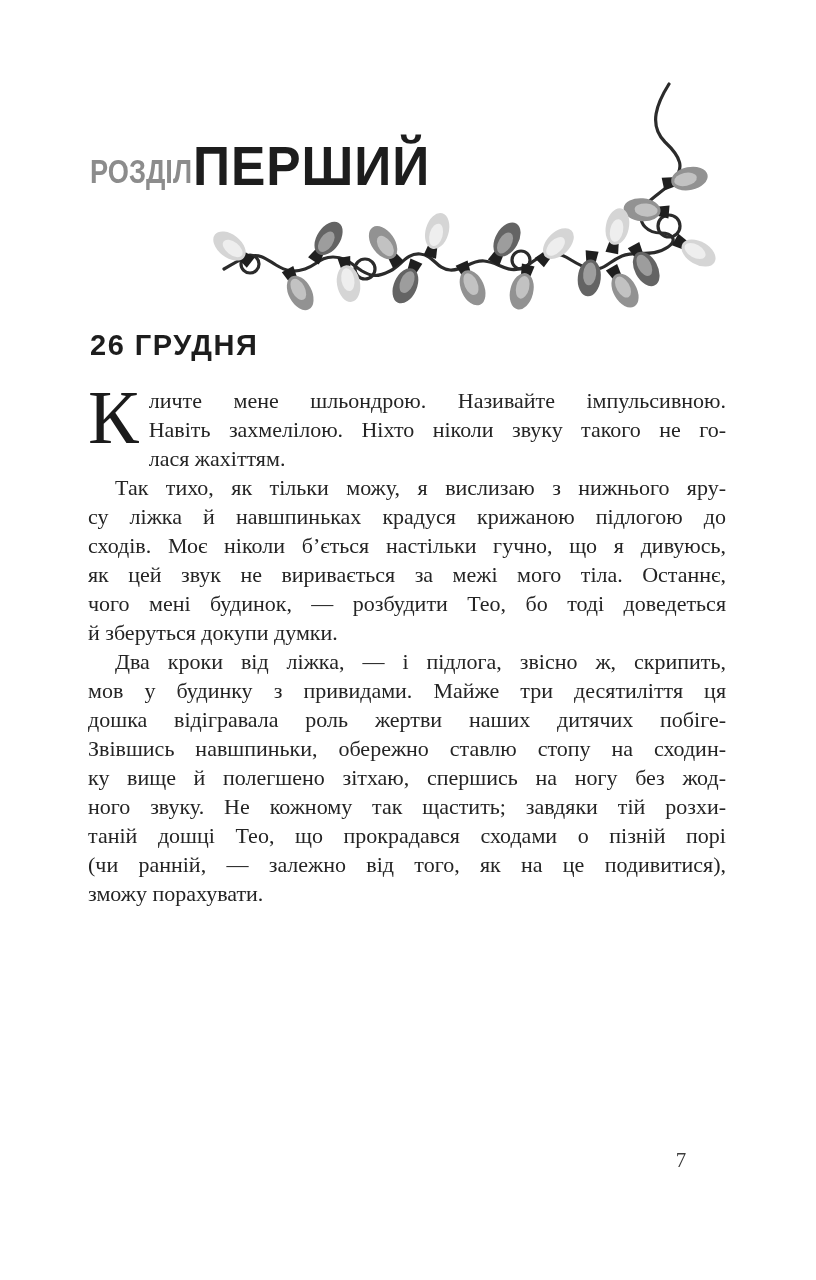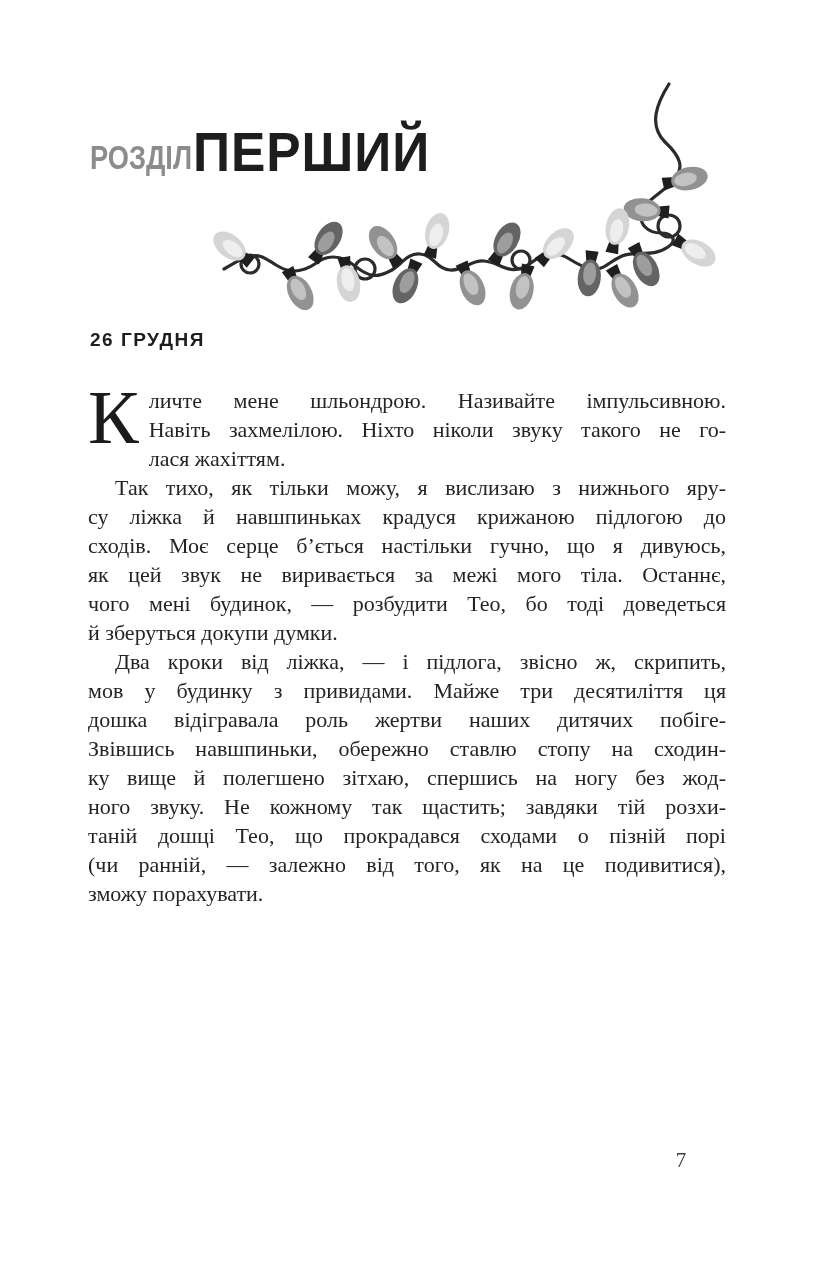--- a/index.html
+++ b/index.html
@@ -6,21 +6,21 @@
   .page {
     position:relative;
     width:816px; height:1280px;
     margin:0 auto;
     background:#ffffff;
     overflow:hidden;
     font-family:"Liberation Serif", serif;
   }
 
   
-  .chapter-heading { position:absolute; top:124px; left:90px; width:420px; height:70px; }
+  .chapter-heading { position:absolute; top:138px; left:90px; width:420px; height:70px; }
   .chapter-label {
     position:absolute; left:0; top:16px;
     font-family:"Liberation Sans", sans-serif;
     font-weight:700; font-size:34px; line-height:1;
     letter-spacing:0px; color:#8c8c8c;
     transform:scaleX(0.80); transform-origin:left bottom;
     white-space:nowrap;
   }
   .chapter-title {
     position:absolute; left:103px; top:0px;
@@ -28,21 +28,21 @@
     font-weight:700; font-size:56px; line-height:1;
     letter-spacing:1px; color:#1d1d1d;
     transform:scaleX(0.92); transform-origin:left bottom;
     white-space:nowrap;
   }
 
   
   .date-heading {
     position:absolute; top:330px; left:90px;
     font-family:"Liberation Sans", sans-serif;
-    font-weight:700; font-size:19px; line-height:1.1;
+    font-weight:700; font-size:29px; line-height:1.1;
     letter-spacing:1.5px; color:#1d1d1d;
     white-space:nowrap;
   }
 
   
   .garland { position:absolute; top:0; left:0; width:816px; height:330px; }
 
   
   .body-text {
     position:absolute; top:386px; left:88px; width:638px;
@@ -206,21 +206,21 @@
   <div class="body-text">
       <div class="paragraph">
         <div class="drop-cap">К</div>
         <div class="line">личте мене шльондрою. Називайте імпульсивною.</div>
         <div class="line">Навіть захмелілою. Ніхто ніколи звуку такого не го-</div>
         <div class="line last">лася жахіттям.</div>
       </div>
       <div class="paragraph">
         <div class="line indent">Так тихо, як тільки можу, я вислизаю з нижнього яру-</div>
         <div class="line">су ліжка й навшпиньках крадуся крижаною підлогою до</div>
-        <div class="line">сходів. Моє серце б’ється настільки гучно, що я дивуюсь,</div>
+        <div class="line">сходів. Моє ніколи б’ється настільки гучно, що я дивуюсь,</div>
         <div class="line">як цей звук не виривається за межі мого тіла. Останнє,</div>
         <div class="line">чого мені будинок, — розбудити Тео, бо тоді доведеться</div>
         <div class="line last">й зберуться докупи думки.</div>
       </div>
       <div class="paragraph">
         <div class="line indent">Два кроки від ліжка, — і підлога, звісно ж, скрипить,</div>
         <div class="line">мов у будинку з привидами. Майже три десятиліття ця</div>
         <div class="line">дошка відігравала роль жертви наших дитячих побіге-</div>
         <div class="line">Звівшись навшпиньки, обережно ставлю стопу на сходин-</div>
         <div class="line">ку вище й полегшено зітхаю, спершись на ногу без жод-</div>

